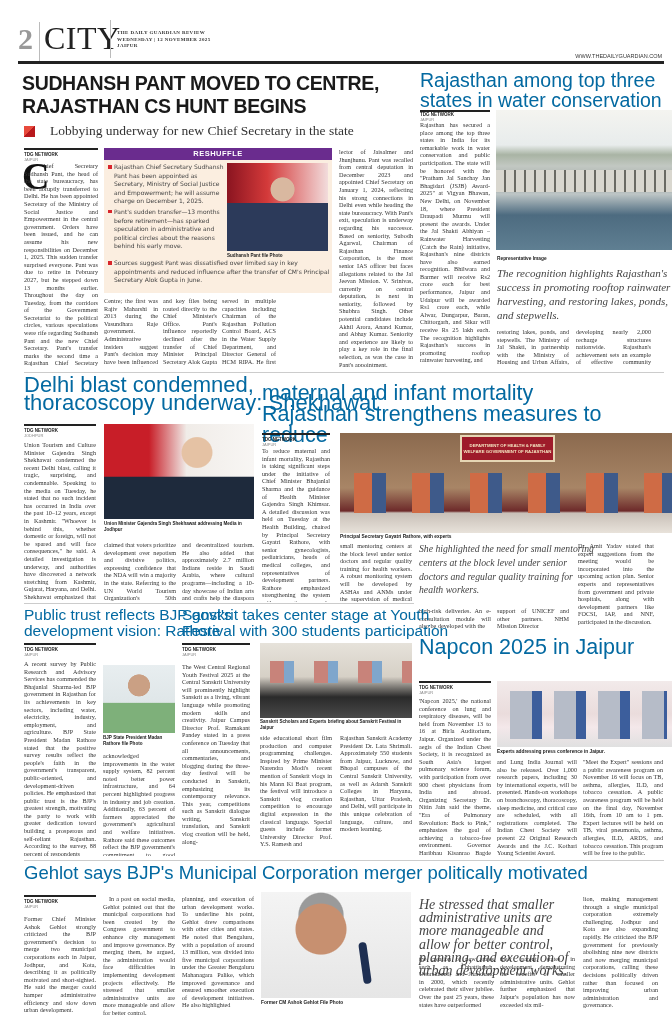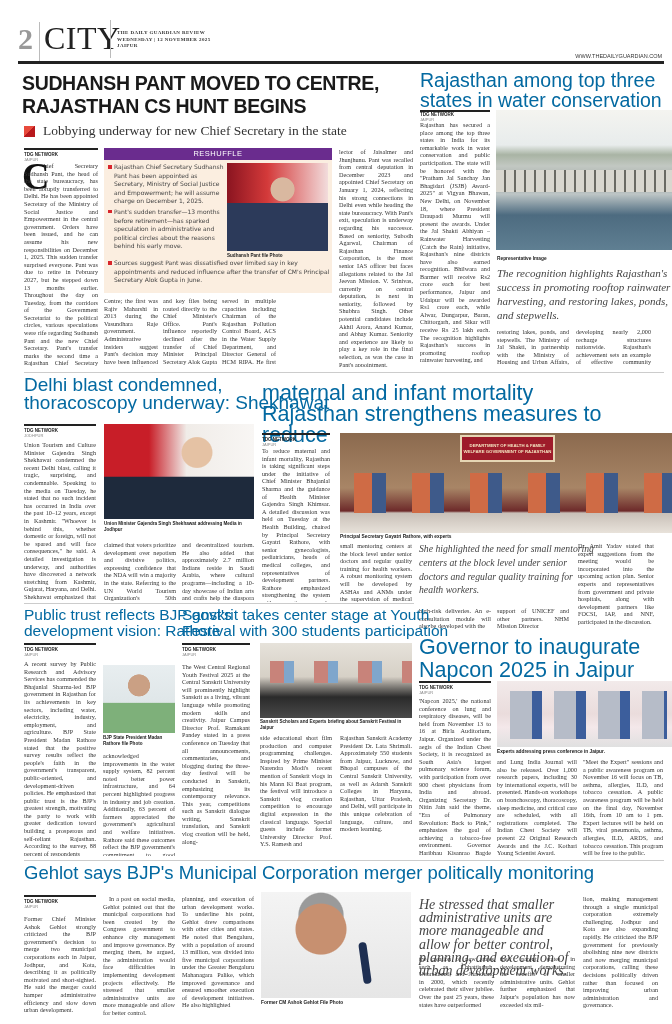--- a/index.html
+++ b/index.html
@@ -26,30 +26,30 @@
   <div>WEDNESDAY | 12 NOVEMBER 2025</div>
   <div>JAIPUR</div>
 </div>
 <div class="abs" style="right:10px;top:53px;font-family:'Liberation Sans',sans-serif;font-size:5.5px;color:#333">WWW.THEDAILYGUARDIAN.COM</div>
 <div class="abs rule" style="left:18px;top:61px;width:646px;height:3px"></div>
 
 <div class="abs" style="left:22px;top:71px;font-family:'Liberation Sans',sans-serif;font-weight:bold;font-size:21px;line-height:23px;color:#1a1a1a;letter-spacing:-0.4px;transform:scaleX(0.93);transform-origin:left">
   <div>SUDHANSH PANT MOVED TO CENTRE,</div>
   <div>RAJASTHAN CS HUNT BEGINS</div>
 </div>
-<div class="abs" style="left:24px;top:123px;display:flex;align-items:center;gap:8px">
+<div class="abs" style="left:24px;top:123px;display:flex;align-items:center;gap:15px">
   <span style="width:11px;height:11px;background:linear-gradient(135deg,#e84a3c 50%,#b8181c 50%);display:inline-block"></span>
   <span style="font-family:'Liberation Serif',serif;font-size:13.5px;color:#333">Lobbying underway for new Chief Secretary in the state</span>
 </div>
 <div class="abs byline" style="left:24px;top:148px;width:74px"><span>TDG NETWORK</span><span class="loc">JAIPUR</span></div>
 <div class="abs" style="left:22px;top:158px;font-family:'Liberation Serif',serif;font-size:38px;line-height:36px;font-weight:bold;color:#111">C</div>
 <div class="abs txt" style="left:24px;top:162px;width:74px;height:205px;text-indent:20px">hief Secretary Sudhansh Pant, the head of the state bureaucracy, has been abruptly transferred to Delhi. He has been appointed Secretary of the Ministry of Social Justice and Empowerment in the central government. Orders have been issued, and he can assume his new responsibilities on December 1, 2025. This sudden transfer surprised everyone. Pant was due to retire in February 2027, but he stepped down 13 months earlier. Throughout the day on Tuesday, from the corridors of the Government Secretariat to the political circles, various speculations were rife regarding Sudhansh Pant and the new Chief Secretary. Pant's transfer marks the second time a Rajasthan Chief Secretary has been recalled mid-term by the</div>
 
 <div class="abs" style="left:104px;top:148px;width:228px;height:112px;background:#fbeee0"></div>
-<div class="abs" style="left:104px;top:148px;width:228px;height:12px;background:#6a2c8e;color:#fff;text-align:center;font-family:'Liberation Sans',sans-serif;font-weight:normal;font-size:7.5px;line-height:12px;letter-spacing:0.5px">RESHUFFLE</div>
+<div class="abs" style="left:104px;top:148px;width:228px;height:12px;background:#6a2c8e;color:#fff;text-align:center;font-family:'Liberation Sans',sans-serif;font-weight:bold;font-size:7.5px;line-height:12px;letter-spacing:0.5px">RESHUFFLE</div>
 <div class="abs" style="left:108px;top:163px;width:118px;font-family:'DejaVu Sans',sans-serif;font-size:6px;line-height:8.6px;color:#444">
   <div style="position:relative;padding-left:6px;margin-bottom:2px"><span style="position:absolute;left:0;top:2px;width:3.5px;height:3.5px;background:#d8262c"></span><span>Rajasthan Chief Secretary Sudhansh Pant has been appointed as Secretary, Ministry of Social Justice and Empowerment; he will assume charge on December 1, 2025.</span></div>
   <div style="position:relative;padding-left:6px"><span style="position:absolute;left:0;top:2px;width:3.5px;height:3.5px;background:#d8262c"></span><span>Pant's sudden transfer—13 months before retirement—has sparked speculation in administrative and political circles about the reasons behind his early move.</span></div>
 </div>
 <div class="abs photo" style="left:227px;top:163px;width:101px;height:88px;background:radial-gradient(circle at 55% 30%,#d9b8a0 0 14%,transparent 15%),linear-gradient(180deg,transparent 45%,#2c3a5a 46%),linear-gradient(90deg,#8a1420,#d43a3a 40%,#f2dcdc)">
 </div>
 <div class="abs cap" style="left:227px;top:253px;font-size:4.6px">Sudhansh Pant file Photo</div>
 <div class="abs" style="left:108px;top:259px;width:222px;font-family:'DejaVu Sans',sans-serif;font-size:6px;line-height:8.6px;color:#444;padding-left:6px;background:#fbeee0">
   <span style="position:absolute;left:0;top:2px;width:3.5px;height:3.5px;background:#d8262c"></span><span>Sources suggest Pant was dissatisfied over limited say in key appointments and reduced influence after the transfer of CM's Principal Secretary Alok Gupta in June.</span>
 </div>
@@ -67,21 +67,21 @@
 <div class="abs photo" style="left:496px;top:110px;width:176px;height:140px;background:linear-gradient(180deg,#f4f4f0 0%,#e8ecec 25%,#a9b4a4 32%,#c2c8c2 40%,#9aa2a2 55%,#bec6c6 60%,#4d6b80 75%,#5f7f92 100%)">
   <div style="position:absolute;left:0;top:60px;width:176px;height:22px;background:repeating-linear-gradient(90deg,#d9d7cf 0 8px,#6a6a63 8px 10px)"></div>
 </div>
 <div class="abs cap" style="left:497px;top:256px;font-size:4.8px">Representative Image</div>
 <div class="abs pull" style="left:497px;top:266px;width:175px;font-size:11px;line-height:14px">The recognition highlights Rajasthan's success in promoting rooftop rainwater harvesting, and restoring lakes, ponds, and stepwells.</div>
 <div class="abs txt" style="left:497px;top:328px;width:72px;height:40px">restoring lakes, ponds, and stepwells. The Ministry of Jal Shakti, in partnership with the Ministry of Housing and Urban Affairs, is now expanding water harvesting efforts to urban areas by</div>
 <div class="abs txt" style="left:576px;top:328px;width:75px;height:40px">developing nearly 2,000 recharge structures nationwide. Rajasthan's achievement sets an example of effective community participation and sustainable water management for other states.</div>
 
 <div class="abs" style="left:24px;top:372px;width:640px;height:0.5px;background:#ccc"></div>
 
-<div class="abs hl" style="left:24px;top:376px;font-size:19px;line-height:18px">
+<div class="abs hl" style="left:24px;top:376px;font-size:22px;line-height:18px">
   <div>Delhi blast condemned,</div>
   <div>thoracoscopy underway: Shekhawat</div>
 </div>
 <div class="abs byline" style="left:24px;top:424px;width:72px"><span>TDG NETWORK</span><span class="loc">JODHPUR</span></div>
 <div class="abs txt" style="left:24px;top:441px;width:72px;height:160px">Union Tourism and Culture Minister Gajendra Singh Shekhawat condemned the recent Delhi blast, calling it tragic, surprising, and condemnable. Speaking to the media on Tuesday, he stated that no such incident has occurred in India over the past 10–12 years, except in Kashmir. "Whoever is behind this, whether domestic or foreign, will not be spared and will face consequences," he said. A detailed investigation is underway, and authorities have discovered a network stretching from Kashmir, Gujarat, Haryana, and Delhi. Shekhawat emphasized that the full situation will become clear only after a thorough probe. In the Bihar elections, he</div>
 <div class="abs photo" style="left:104px;top:424px;width:150px;height:95px;background:radial-gradient(circle at 62% 30%,#e5c2a4 0 13%,transparent 14%),linear-gradient(180deg,transparent 55%,#1e2a3c 56%),linear-gradient(90deg,#c81e28 0 30%,#f0ece8 55%,#f8f6f4)"></div>
 <div class="abs cap" style="left:104px;top:521px;width:150px;font-size:4.6px;line-height:5.6px">Union Minister Gajendra Singh Shekhawat addressing Media in Jodhpur</div>
 <div class="abs txt" style="left:104px;top:541px;width:72px;height:60px">claimed that voters prioritize development over nepotism and divisive politics, expressing confidence that the NDA will win a majority in the state. Referring to the UN World Tourism Organization's 50th anniversary meeting in Riyadh, Shekhawat highlighted India's efforts to promote sustainable</div>
 <div class="abs txt" style="left:182px;top:541px;width:72px;height:60px">and decentralized tourism. He also added that approximately 2.7 million Indians reside in Saudi Arabia, where cultural programs—including a 10-day showcase of Indian arts and crafts help the diaspora stay connected to their heritage, with Rajasthan's culture receiving special appreciation.</div>
 
@@ -121,35 +121,34 @@
 <div class="abs byline" style="left:182px;top:643px;width:68px"><span>TDG NETWORK</span><span class="loc">JAIPUR</span></div>
 <div class="abs txt" style="left:182px;top:663px;width:68px;height:193px">The West Central Regional Youth Festival 2025 at the Central Sanskrit University will prominently highlight Sanskrit as a living, vibrant language while promoting modern skills and creativity. Jaipur Campus Director Prof. Ramakant Pandey stated in a press conference on Tuesday that all announcements, commentaries, and blogging during the three-day festival will be conducted in Sanskrit, emphasizing its contemporary relevance. This year, competitions such as Sanskrit dialogue writing, Sanskrit translation, and Sanskrit vlog creation will be held, along-</div>
 <div class="abs photo" style="left:260px;top:643px;width:152px;height:75px;background:linear-gradient(180deg,#e6e2da 0%,#d6d0c6 45%,#2a2a2a 72%,#4a4a4a 100%)">
   <div style="position:absolute;left:0;top:18px;width:152px;height:22px;background:repeating-linear-gradient(90deg,transparent 0 10px,#c8837a 10px 24px,#7fa6cc 24px 34px,transparent 34px 44px)"></div>
 </div>
 <div class="abs cap" style="left:260px;top:719px;width:152px;font-size:4.6px;line-height:5.6px">Sanskrit Scholars and Experts briefing about Sanskrit Festival in Jaipur</div>
 <div class="abs txt" style="left:260px;top:734px;width:72px;height:122px">side educational short film production and computer programming challenges. Inspired by Prime Minister Narendra Modi's recent mention of Sanskrit vlogs in his Mann Ki Baat program, the festival will introduce a Sanskrit vlog creation competition to encourage digital expression in the classical language. Special guests include former University Director Prof. Y.S. Ramesh and</div>
 <div class="abs txt" style="left:340px;top:734px;width:72px;height:122px">Rajasthan Sanskrit Academy President Dr. Lata Shrimali. Approximately 550 students from Jaipur, Lucknow, and Bhopal campuses of the Central Sanskrit University, as well as Adarsh Sanskrit Colleges in Haryana, Rajasthan, Uttar Pradesh, and Delhi, will participate in this unique celebration of language, culture, and modern learning.</div>
 
 <div class="abs hl" style="left:419px;top:636px;font-size:21.5px;line-height:23px">
-  <div>Governor to inaugurate</div>
   <div>Napcon 2025 in Jaipur</div>
 </div>
 <div class="abs byline" style="left:419px;top:681px;width:72px"><span>TDG NETWORK</span><span class="loc">JAIPUR</span></div>
 <div class="abs txt" style="left:419px;top:697px;width:72px;height:159px">'Napcon 2025,' the national conference on lung and respiratory diseases, will be held from November 13 to 16 at Birla Auditorium, Jaipur. Organized under the aegis of the Indian Chest Society, it is recognized as South Asia's largest pulmonary science forum, with participation from over 900 chest physicians from India and abroad. Organizing Secretary Dr. Nitin Jain said the theme, "Era of Pulmonary Revolution: Back to Pink," emphasizes the goal of achieving a tobacco-free environment. Governor Haribhau Kisanrao Bagde will inaugurate the conference. The conference souvenir</div>
 <div class="abs photo" style="left:497px;top:681px;width:175px;height:66px;background:linear-gradient(180deg,#f2eaea 0%,#eadcdc 50%,#f4e8ea 70%,#e0e0e0 100%)">
   <div style="position:absolute;left:5px;top:10px;width:165px;height:48px;background:repeating-linear-gradient(90deg,transparent 0 8px,#b6bcc8 8px 30px,#3c5e9c 30px 40px,transparent 40px 44px)"></div>
 </div>
 <div class="abs cap" style="left:497px;top:749px;font-size:4.8px">Experts addressing press conference in Jaipur.</div>
 <div class="abs txt" style="left:497px;top:758px;width:80px;height:98px">and Lung India Journal will also be released. Over 1,000 research papers, including 30 by international experts, will be presented. Hands-on workshops on bronchoscopy, thoracoscopy, sleep medicine, and critical care are scheduled, with all registrations completed. The Indian Chest Society will present 22 Original Research Awards and the J.C. Kothari Young Scientist Award.</div>
 <div class="abs txt" style="left:583px;top:758px;width:80px;height:98px">"Meet the Expert" sessions and a public awareness program on November 16 will focus on TB, asthma, allergies, ILD, and tobacco cessation. A public awareness program will be held on the final day, November 16th, from 10 am to 1 pm. Expert lectures will be held on TB, viral pneumonia, asthma, allergies, ILD, ARDS, and tobacco cessation. This program will be free to the public.</div>
 
 <div class="abs" style="left:24px;top:860px;width:640px;height:0.5px;background:#ccc"></div>
 
-<div class="abs hl" style="left:24px;top:864px;font-size:18.5px;white-space:nowrap">Gehlot says BJP's Municipal Corporation merger politically monitoring</div>
+<div class="abs hl" style="left:24px;top:864px;font-size:18.5px;white-space:nowrap">Gehlot says BJP's Municipal Corporation merger politically motivated</div>
 <div class="abs byline" style="left:24px;top:895px;width:72px"><span>TDG NETWORK</span><span class="loc">JAIPUR</span></div>
 <div class="abs txt" style="left:24px;top:915px;width:72px;height:100px">Former Chief Minister Ashok Gehlot strongly criticized the BJP government's decision to merge two municipal corporations each in Jaipur, Jodhpur, and Kota, describing it as politically motivated and short-sighted. He said the merger could hamper administrative efficiency and slow down urban development.</div>
 <div class="abs txt" style="left:103px;top:895px;width:72px;height:120px;text-indent:6px">In a post on social media, Gehlot pointed out that the municipal corporations had been created by the Congress government to enhance city management and improve governance. By merging them, he argued, the administration would face difficulties in implementing development projects effectively. He stressed that smaller administrative units are more manageable and allow for better control,</div>
 <div class="abs txt" style="left:182px;top:895px;width:72px;height:120px">planning, and execution of urban development works. To underline his point, Gehlot drew comparisons with other cities and states. He noted that Bengaluru, with a population of around 13 million, was divided into five municipal corporations under the Greater Bengaluru Mahanagara Palike, which improved governance and ensured smoother execution of development initiatives. He also highlighted</div>
 <div class="abs photo" style="left:261px;top:892px;width:150px;height:106px;background:radial-gradient(circle at 40% 35%,#c79070 0 22%,transparent 23%),radial-gradient(circle at 40% 22%,#9a9a9a 0 18%,transparent 19%),linear-gradient(180deg,#f4f4f4,#e6e6e6)">
   <div style="position:absolute;left:100px;top:50px;width:8px;height:42px;background:#1e2f52;border-radius:4px;transform:rotate(-8deg)"></div>
 </div>
 <div class="abs cap" style="left:261px;top:1000px;font-size:4.8px">Former CM Ashok Gehlot File Photo</div>
 <div class="abs pull" style="left:419px;top:898px;width:158px;font-size:14px;line-height:13.2px">He stressed that smaller administrative units are more manageable and allow for better control, planning, and execution of urban development works.</div>
 <div class="abs txt" style="left:419px;top:955px;width:75px;height:60px">the creation of new states such as Chhattisgarh, Uttarakhand, and Jharkhand in 2000, which recently celebrated their silver jubilee. Over the past 25 years, these states have outperformed</div>

